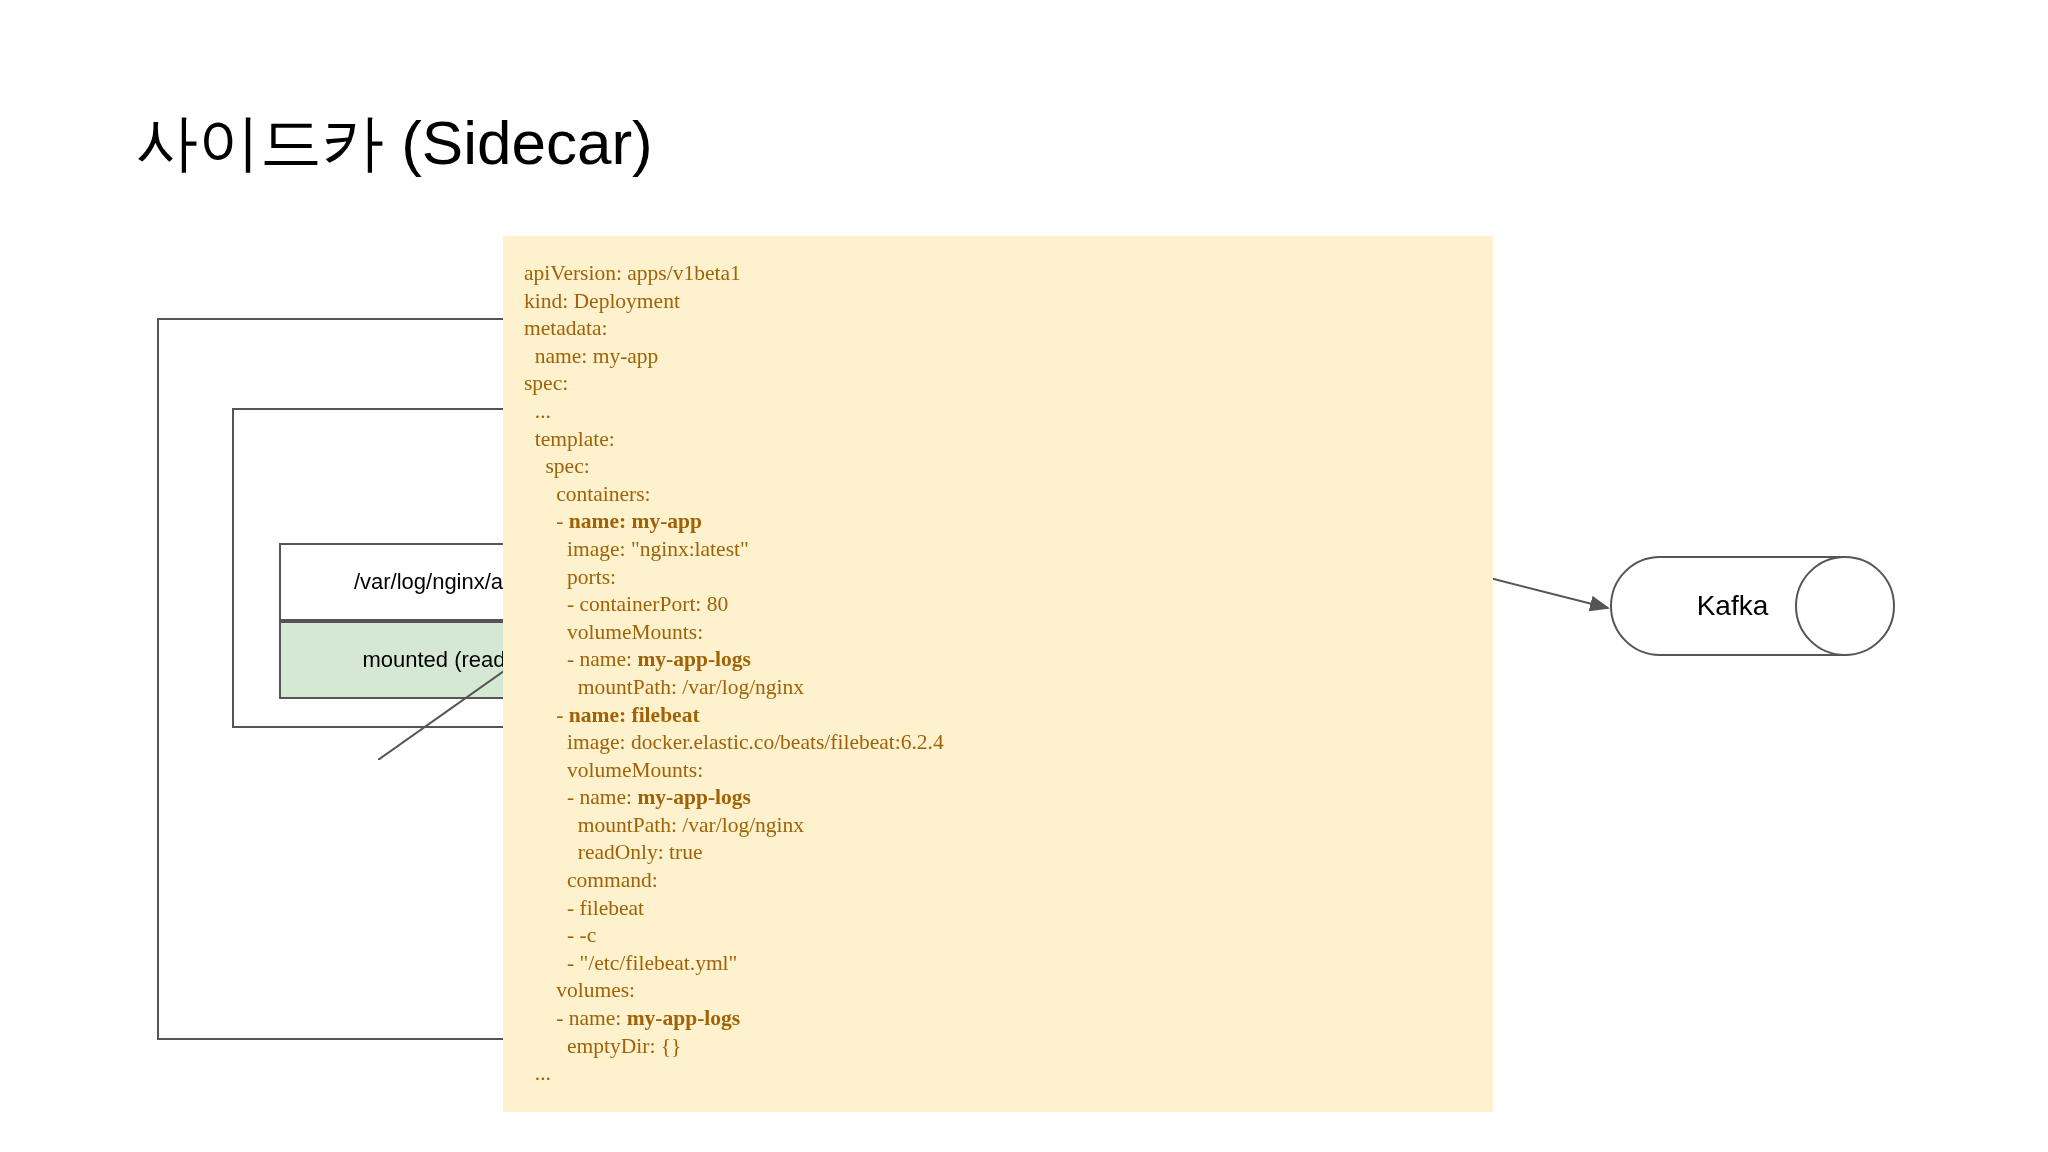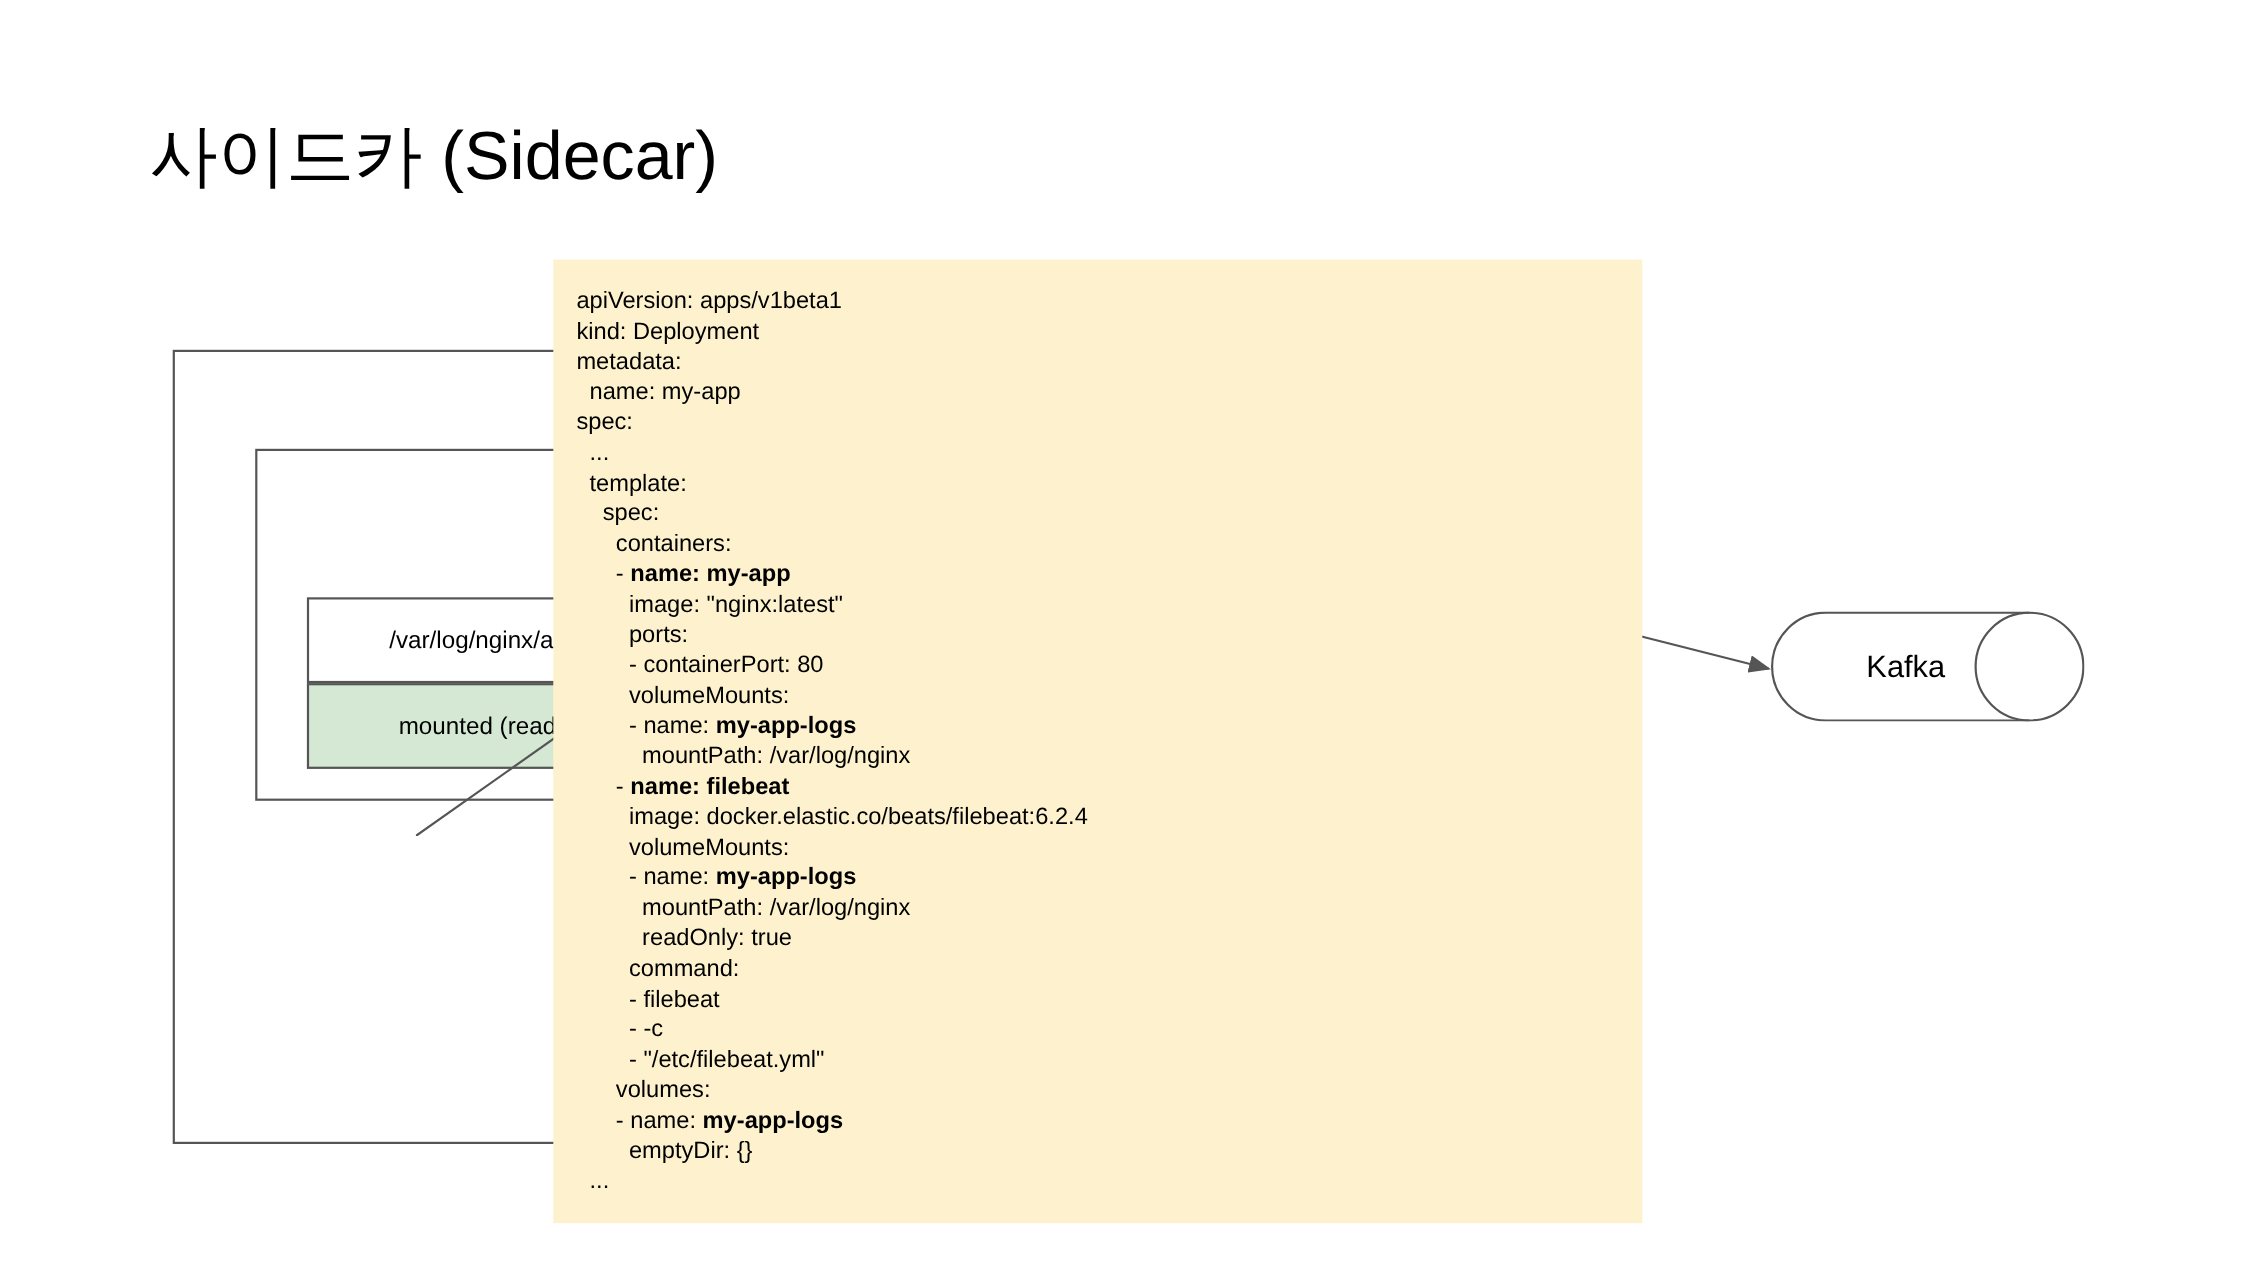--- a/index.html
+++ b/index.html
@@ -121,24 +121,24 @@
     top: 236px;
     width: 990px;
     height: 876px;
     background: #fdf2cd;
   }
   #code-text {
     position: absolute;
     left: 21px;
     top: 24px;
     margin: 0;
-    font-family: Liberation Sans, sans-serif;
+    font-family: Liberation Serif, serif;
     font-size: 21.5px;
     line-height: 27.6px;
-    color: #000000;
+    color: #a16207;
     white-space: pre;
     letter-spacing: 0px;
   }
   #code-text b { font-weight: 700; }
 </style>
 </head>
 <body>
 
 <div id="canvas">
 

